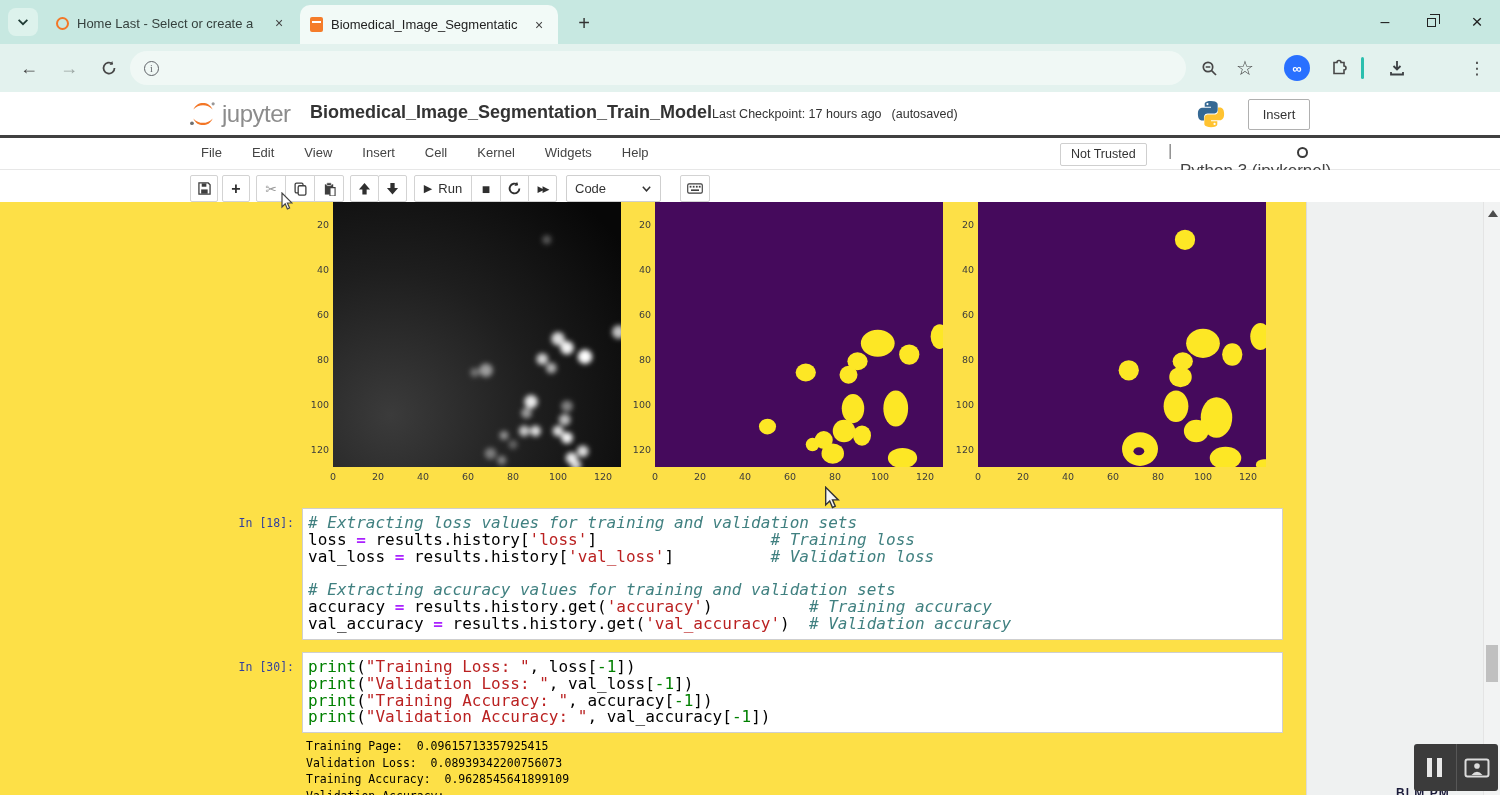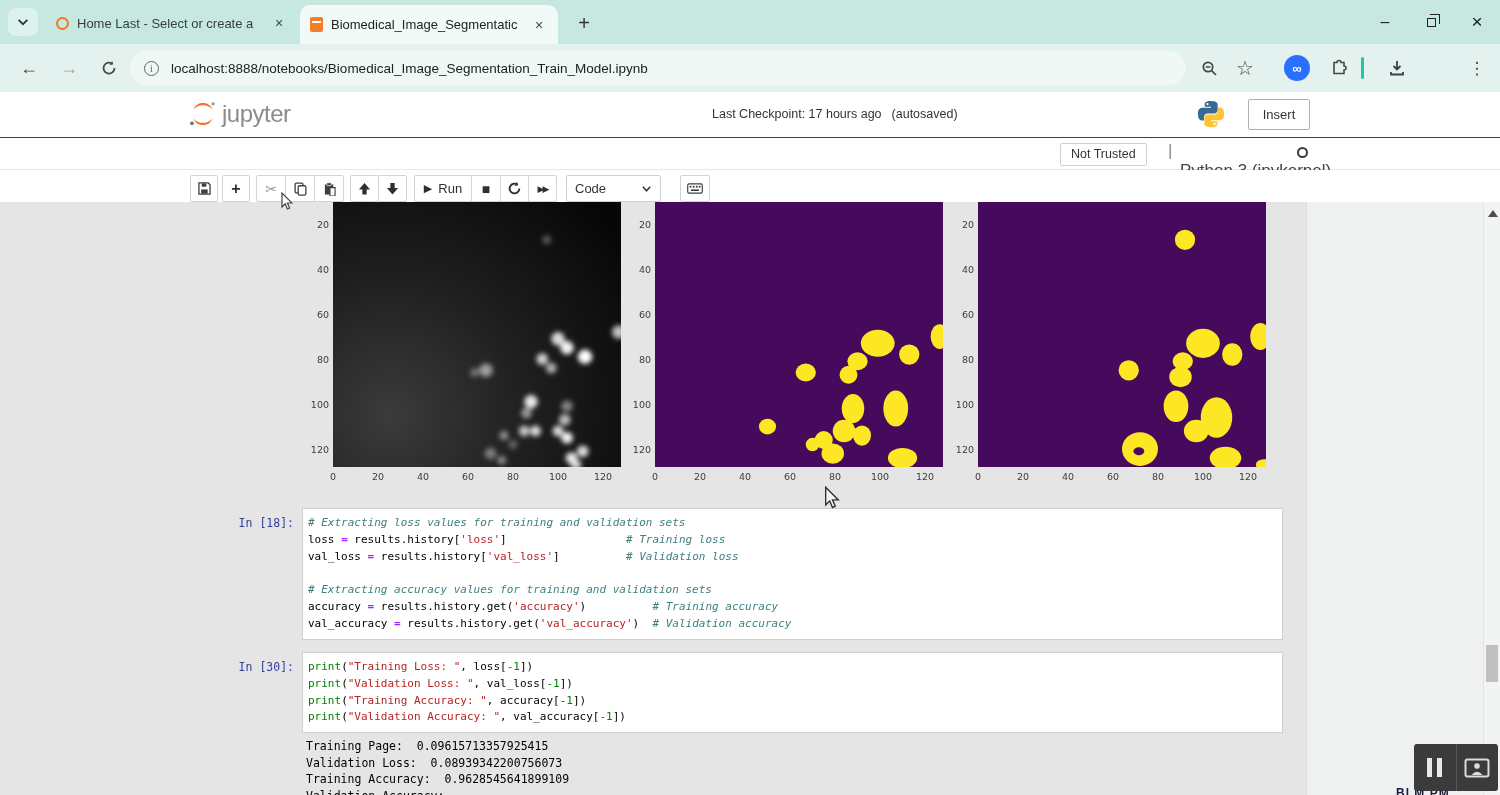--- a/index.html
+++ b/index.html
@@ -27,21 +27,21 @@
   .abtn { position:absolute; top:7px; width:34px; height:34px; display:flex; align-items:center; justify-content:center; font-size:18px; color:#474747; border-radius:50%; }
   .urlpill { position:absolute; left:130px; top:7px; width:1056px; height:34px; border-radius:17px; background:#f0f8f5; display:flex; align-items:center; padding:0 14px; }
   .info-badge { width:15px; height:15px; border:1.5px solid #5f6368; border-radius:50%; color:#5f6368; font-size:10px; display:flex; align-items:center; justify-content:center; flex:none; font-family:"Liberation Serif", serif; }
   .urltext { margin-left:12px; font-size:13.5px; color:#202124; white-space:nowrap; }
   .ext-blue { position:absolute; left:1284px; top:11px; width:26px; height:26px; border-radius:50%; background:#2970ff; color:#fff; font-size:13px; font-weight:bold; display:flex; align-items:center; justify-content:center; }
   .teal-divider { position:absolute; left:1361px; top:13px; width:3px; height:22px; background:#2bbfae; border-radius:2px; }
   .ext-red { position:absolute; left:1426px; top:61px; display:flex; gap:1px; }
   .ext-red i { display:block; width:11px; height:14px; border-radius:2px; }
 
   
-  .jheader { position:absolute; left:0; top:92px; width:1500px; height:46px; background:#fff; border-bottom:1px solid #404040; }
+  .jheader { position:absolute; left:0; top:92px; width:1500px; height:46px; background:#fff; border-bottom:3px solid #404040; }
   .jlogo { position:absolute; left:188px; top:6px; display:flex; align-items:center; }
   .jlogo-text { font-size:24px; color:#8c8c8c; margin-left:4px; letter-spacing:-0.5px; }
   .jtitle { position:absolute; left:310px; top:10px; font-size:18px; font-weight:600; color:#333; }
   .jcheckpoint { position:absolute; left:712px; top:15px; font-size:12.5px; color:#333; }
   .jautosave { margin-left:10px; }
   .pylogo { position:absolute; left:1196px; top:7px; }
   .logout { position:absolute; left:1248px; top:7px; width:62px; height:31px; border:1px solid #b0b0b0; border-radius:2px; background:#fff; font-size:13px; color:#333; display:flex; align-items:center; justify-content:center; }
 
   
   .menubar { position:absolute; left:0; top:138px; width:1500px; height:32px; border-bottom:1px solid #e7e7e7; background:#fff; }
@@ -55,31 +55,31 @@
   
   .jtoolbar { position:absolute; left:0; top:170px; width:1500px; height:32px; background:#fff; }
   .tbtn { position:absolute; top:5px; height:27px; background:#fff; border:1px solid #d3d3d3; border-radius:2px; display:flex; align-items:center; justify-content:center; font-size:13px; color:#2f2f2f; }
   .tbtn svg { display:block; }
   .grp { border-radius:0; }
   .run-label { margin-left:6px; }
   .celltype { position:absolute; left:566px; top:5px; width:95px; height:27px; border:1px solid #cfcfcf; border-radius:2px; background:#fff; display:flex; align-items:center; font-size:13px; color:#333; padding:0 8px; }
   .celltype .lbl { flex:1; }
 
   
-  .nb-body { position:absolute; left:0; top:202px; width:1500px; height:593px; background:#e5e5e5; overflow:hidden; }
+  .nb-body { position:absolute; left:0; top:202px; width:1500px; height:593px; background:#fde047; overflow:hidden; }
 
   .figure { position:absolute; top:-23px; width:348px; height:312px; }
   .figure .plot { position:absolute; left:30px; top:0; width:288px; height:288px; }
   .ytick { position:absolute; left:0; width:26px; text-align:right; font-size:9.5px; color:#3c3c3c; font-family:"DejaVu Sans", sans-serif; }
   .xticks { position:absolute; left:0; top:292px; width:348px; height:12px; }
   .xtick { position:absolute; top:0; width:20px; text-align:center; font-size:9.5px; color:#3c3c3c; font-family:"DejaVu Sans", sans-serif; }
 
   .prompt { position:absolute; width:62px; text-align:right; font-family:"DejaVu Sans Mono", monospace; font-size:11.5px; color:#303f9f; }
   .cellbox { position:absolute; left:302px; width:981px; border:1px solid #cfcfcf; background:#fff; padding:6px 4px 6px 5px; }
-  .code { font-family:"DejaVu Sans Mono", monospace; font-size:11px; line-height:16.8px; white-space:pre; color:#000; }
+  .code { font-family:"DejaVu Sans Mono", monospace; font-size:16px; line-height:16.8px; white-space:pre; color:#000; }
   .cl { height:16.8px; }
   .tok-c { color:#408080; font-style:italic; }
   .tok-s { color:#ba2121; }
   .tok-b { color:#008000; }
   .tok-o { color:#aa22ff; font-weight:bold; }
   .tok-n { color:#008000; }
   .tok-p { color:#000; }
 
   .output { position:absolute; left:306px; top:536px; font-family:"DejaVu Sans Mono", monospace; font-size:11.5px; line-height:16.5px; color:#000; white-space:pre; }
 
@@ -133,21 +133,20 @@
     <div class="abtn" style="left:12px;">←</div>
     <div class="abtn" style="left:52px;color:#9aa5a2;">→</div>
     <div class="abtn" style="left:92px;">
       <svg width="16" height="16" viewBox="0 0 16 16">
           <path d="M13.5 8 A5.5 5.5 0 1 1 11.6 3.9" fill="none" stroke="#474747" stroke-width="1.8"></path>
           <path d="M11.3 1 L12 4.4 L8.6 5" fill="#474747"></path>
         </svg>
     </div>
     <div class="urlpill">
       <span class="info-badge">i</span>
-      <span class="urltext">localhost:8888/notebooks/Biomedical_Image_Segmentation_Train_Model.ipynb</span>
     </div>
     <div class="abtn" style="left:1192px;">
       <svg width="17" height="17" viewBox="0 0 17 17">
           <circle cx="7" cy="7" r="4.7" fill="none" stroke="#474747" stroke-width="1.7"></circle>
           <line x1="10.6" y1="10.6" x2="15" y2="15" stroke="#474747" stroke-width="1.7"></line>
           <line x1="4.7" y1="7" x2="9.3" y2="7" stroke="#474747" stroke-width="1.5"></line>
         </svg>
     </div>
     <div class="abtn" style="left:1228px;font-size:20px;">☆</div>
     <div class="ext-blue">∞</div>
@@ -173,33 +172,44 @@
   <div class="jheader">
     <div class="jlogo">
       <svg width="30" height="32" viewBox="0 0 34 34">
         <path d="M6 12 C9 8.5 13 7 17 7 C21 7 25 8.5 28 12 C25.5 6.5 21.5 4.5 17 4.5 C12.5 4.5 8.5 6.5 6 12 Z" fill="#f37626"></path>
         <path d="M6 22 C9 25.5 13 27 17 27 C21 27 25 25.5 28 22 C25.5 27.5 21.5 29.5 17 29.5 C12.5 29.5 8.5 27.5 6 22 Z" fill="#f37626"></path>
         <circle cx="28.5" cy="5.5" r="1.8" fill="#989798"></circle>
           <circle cx="4.5" cy="27.5" r="2.1" fill="#6f7070"></circle>
       </svg>
       <span class="jlogo-text">jupyter</span>
     </div>
+    <div class="jtitle">Biomedical_Image_Segmentation_Train_Model</div>
     <div class="jcheckpoint">
       <span>Last Checkpoint: 17 hours ago</span><span class="jautosave">(autosaved)</span>
     </div>
     <div class="pylogo">
       <svg width="30" height="30" viewBox="0 0 32 32">
         <path d="M15.9 2 c-7.1 0-6.6 3.1-6.6 3.1 v3.2 h6.7 v1 H6.7 S2 8.8 2 16 c0 7.2 4.1 6.9 4.1 6.9 h2.4 v-3.3 s-.1-4.1 4-4.1 h6.7 s3.9.1 3.9-3.7 V5.9 S23.7 2 15.9 2 z M12.2 4.2 a1.2 1.2 0 1 1 0 2.4 a1.2 1.2 0 0 1 0-2.4 z" fill="#366994"></path>
         <path d="M16.1 30 c7.1 0 6.6-3.1 6.6-3.1 v-3.2 H16 v-1 h9.2 s4.8.5 4.8-6.7 c0-7.2-4.1-6.9-4.1-6.9 h-2.4 v3.3 s.1 4.1-4 4.1 h-6.7 s-3.9-.1-3.9 3.7 v6.2 S8.3 30 16.1 30 z M19.8 27.8 a1.2 1.2 0 1 1 0-2.4 a1.2 1.2 0 0 1 0 2.4 z" fill="#ffc331"></path>
       </svg>
     </div>
     <div class="logout">Insert</div>
   </div>
 
   <div class="menubar">
+    <div class="menus">
+      <span class="menu-item">File</span>
+      <span class="menu-item">Edit</span>
+      <span class="menu-item">View</span>
+      <span class="menu-item">Insert</span>
+      <span class="menu-item">Cell</span>
+      <span class="menu-item">Kernel</span>
+      <span class="menu-item">Widgets</span>
+      <span class="menu-item">Help</span>
+    </div>
     <div class="not-trusted">Not Trusted</div>
     <span class="menupipe">|</span>
     <span class="kernel-name">Python 3 (ipykernel)</span>
     <span class="kernel-dot"></span>
   </div>
 
   <div class="jtoolbar">
     <div class="tbtn" style="left:190px;width:28px;">
       <svg width="13" height="13" viewBox="0 0 14 14">
           <path d="M1 1 h10 l2 2 v10 H1 z" fill="none" stroke="#3f3f3f" stroke-width="1.4"></path>

